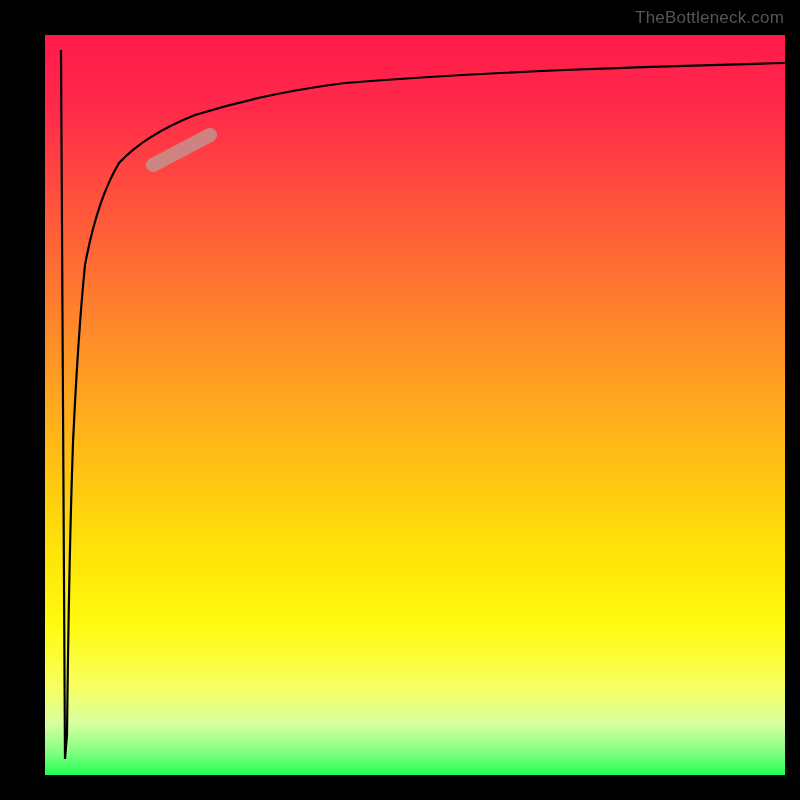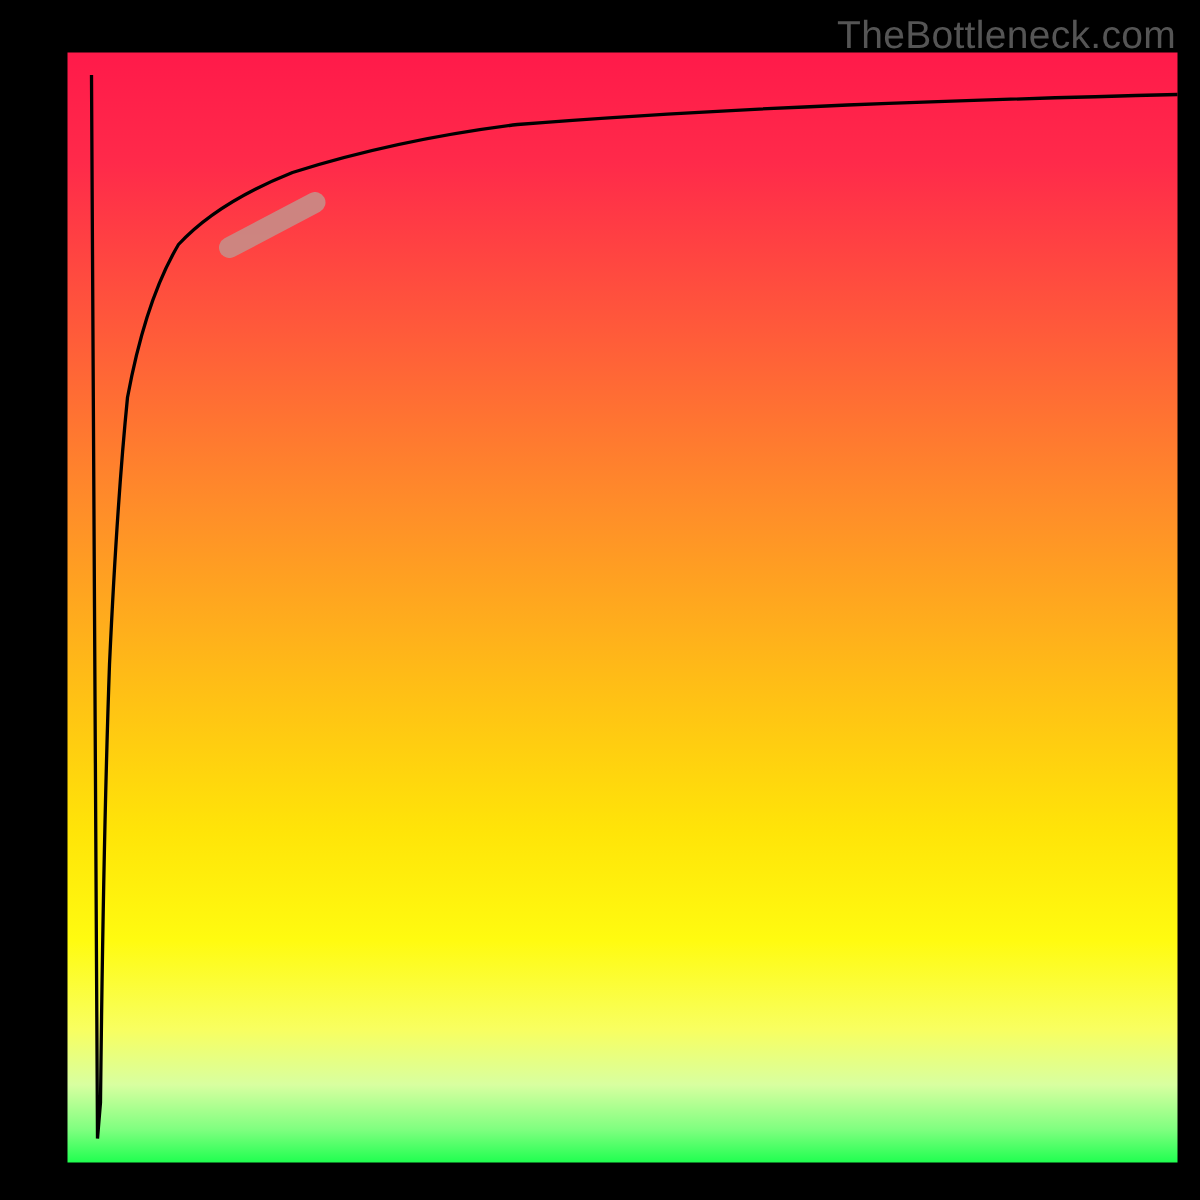--- a/index.html
+++ b/index.html
@@ -29,21 +29,21 @@
       #d8ffa0 93%,
       #80ff80 97%,
       #20ff50 100%
     );
   }
   .watermark {
     position: absolute;
     top: 8px;
     right: 16px;
     color: #555;
-    font-size: 26px;
+    font-size: 17px;
     letter-spacing: 0.2px;
     font-weight: 400;
   }
   svg.curve {
     position: absolute;
     left: 45px;
     top: 35px;
     width: 740px;
     height: 740px;
     overflow: visible;

